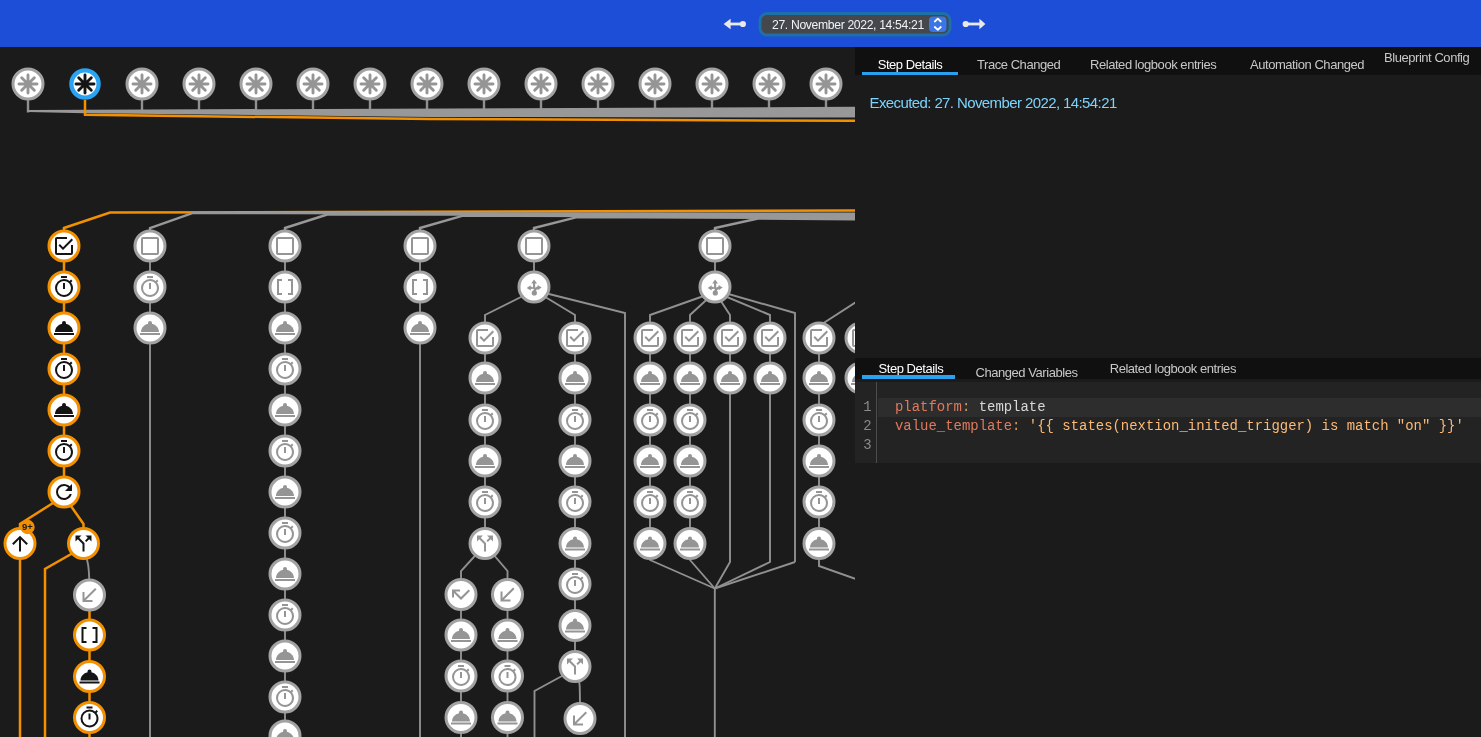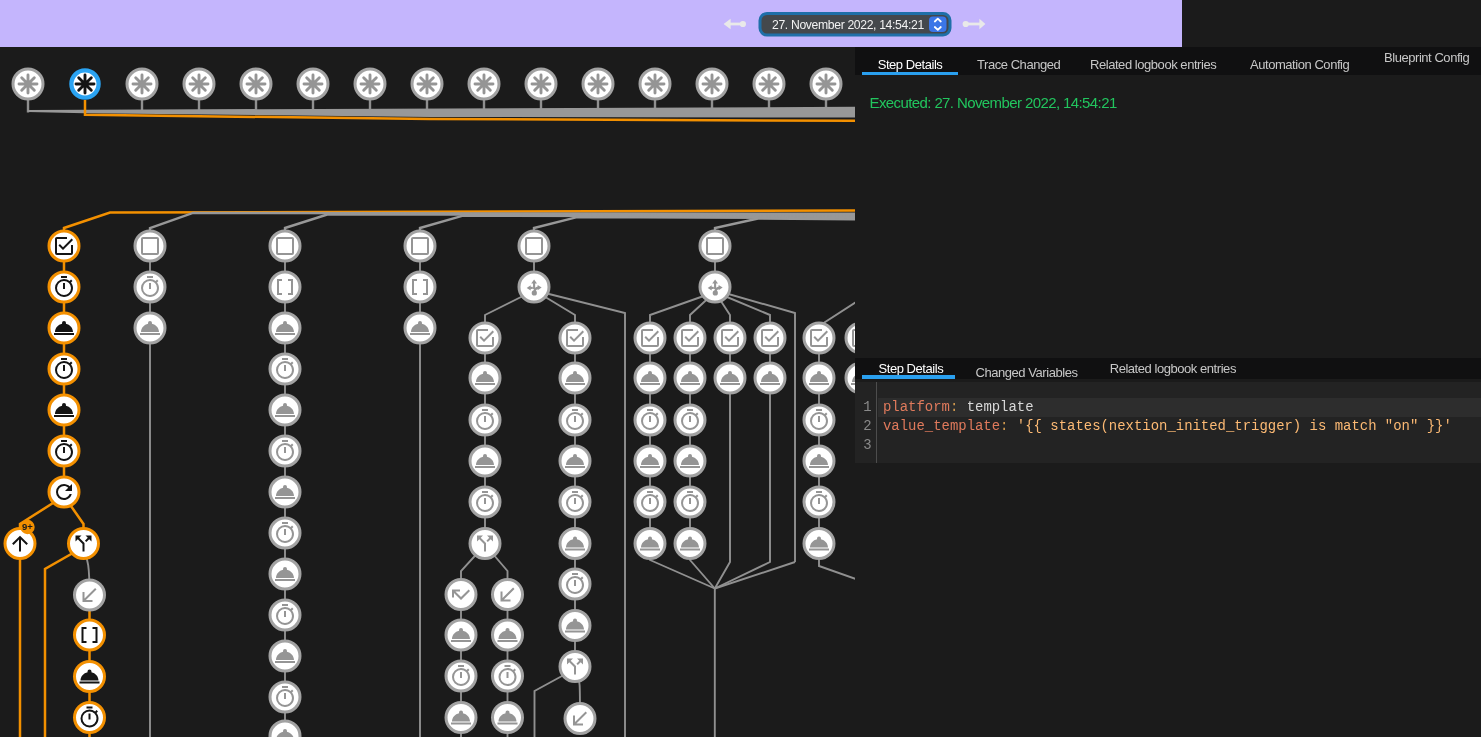--- a/index.html
+++ b/index.html
@@ -1,31 +1,31 @@
 <!DOCTYPE html>
 <html><head><meta charset="utf-8">
 <style>
 *{margin:0;padding:0;box-sizing:border-box}
 html,body{width:1481px;height:737px;overflow:hidden;background:#1b1b1b;font-family:"Liberation Sans",sans-serif}
 #page{position:relative;width:1481px;height:737px}
-#topbar{position:absolute;left:0;top:0;width:1182px;height:47px;background:#c4b5fd}
+#topbar{position:absolute;left:0;top:0;width:1481px;height:47px;background:#1d4ed8}
 #graphwrap{position:absolute;left:0;top:0;width:856px;height:737px}
 #panel{position:absolute;left:855px;top:47px;width:626px;height:690px;background:#1b1b1b}
 #divider{position:absolute;left:855px;top:47px;width:2px;height:690px;background:#2a2a2a}
 .tabbar{position:absolute;left:0;width:626px;background:#101011}
 .tab{position:absolute;font-size:13px;letter-spacing:-0.45px;color:#c7c7c7;white-space:nowrap}
 .tab.act{color:#ffffff}
 .underline{position:absolute;height:3.5px;background:#2aa0ef}
-#exec{position:absolute;left:14.5px;top:46.5px;font-size:15px;letter-spacing:-0.6px;color:#22c55e}
+#exec{position:absolute;left:14.5px;top:46.5px;font-size:15px;letter-spacing:-0.6px;color:#7dd3fc}
 #code{position:absolute;left:0;top:334.5px;width:626px;height:81.5px;background:#232323;font-family:"Liberation Mono",monospace;font-size:13.95px;line-height:19.4px}
 #gutter{position:absolute;left:0;top:0;width:22px;height:81.5px;border-right:1px solid #4d4d4d;color:#8a8a8a;text-align:right;padding-top:16px;padding-right:4.5px}
 #codelines{position:absolute;left:23px;top:0;width:603px;padding-top:16px;color:#d8d8d8;white-space:pre}
 .activeline{position:absolute;left:23px;top:16px;width:603px;height:19.4px;background:#2d2d2d}
 .k{color:#e07a5c}.p{color:#d19a4e}.s{color:#fdba74}
-.codeln{position:relative;padding-left:5px}
+.codeln{position:relative;padding-left:17px}
 </style>
 </head><body>
 <div id="page">
 <div id="graphwrap"><svg id="graph" width="856" height="737" viewBox="0 0 856 737">
 <style>
 .lg{stroke:#909090;stroke-width:1.9;fill:none}
 .lg2{stroke:#989898;stroke-width:2.4;fill:none}
 .ls{stroke:#8f8f8f;stroke-width:2.4;fill:none}
 .lo{stroke:#f39000;stroke-width:2.5;fill:none}
 .f{fill:currentColor}
@@ -360,21 +360,21 @@
     <path d="M934.8,27 L937.8,29.8 L940.8,27"></path>
   </g>
 </svg>
 </div>
 <div id="divider"></div>
 <div id="panel">
   <div class="tabbar" style="top:0;height:28px">
     <span class="tab act" style="left:22.7px;top:9.5px">Step Details</span>
     <span class="tab" style="left:122px;top:9.5px">Trace Changed</span>
     <span class="tab" style="left:235px;top:9.5px">Related logbook entries</span>
-    <span class="tab" style="left:395px;top:9.5px">Automation Config</span>
+    <span class="tab" style="left:395px;top:9.5px">Automation Changed</span>
     <span class="tab" style="left:529px;top:3px">Blueprint Config</span>
     <div class="underline" style="left:6.5px;top:24.5px;width:96px"></div>
   </div>
   <div id="exec">Executed: 27. November 2022, 14:54:21</div>
   <div class="tabbar" style="top:311px;height:21px">
     <span class="tab act" style="left:23.5px;top:3px">Step Details</span>
     <span class="tab" style="left:120.5px;top:7px">Changed Variables</span>
     <span class="tab" style="left:254.7px;top:3px">Related logbook entries</span>
     <div class="underline" style="left:7px;top:17.3px;width:93px"></div>
   </div>

